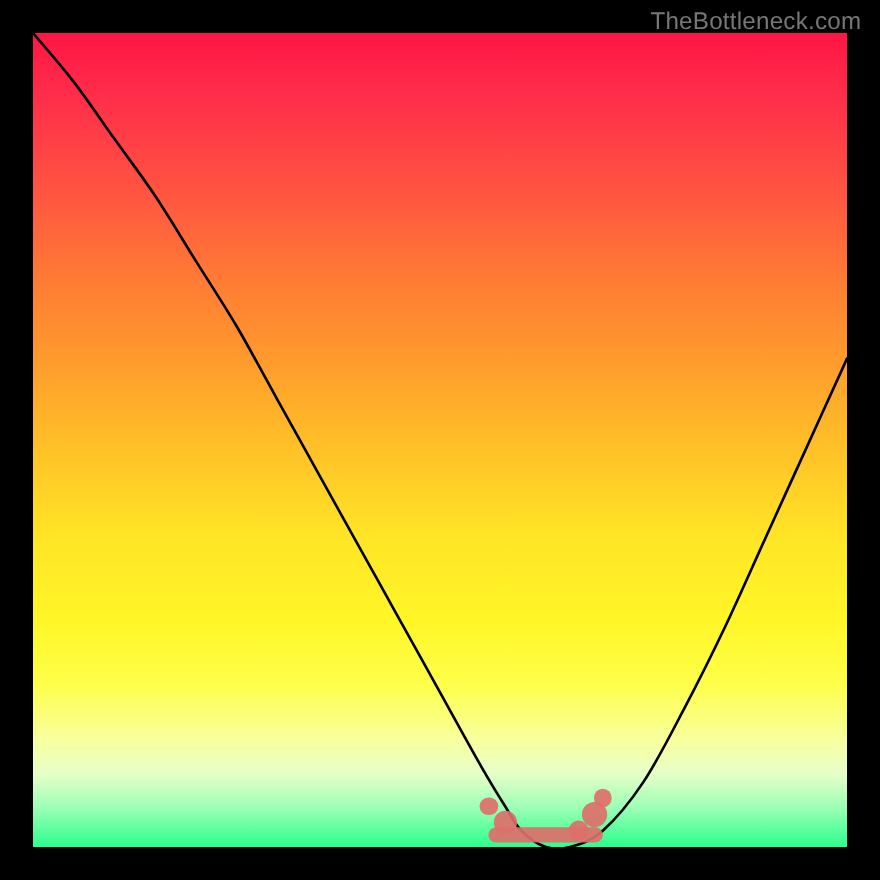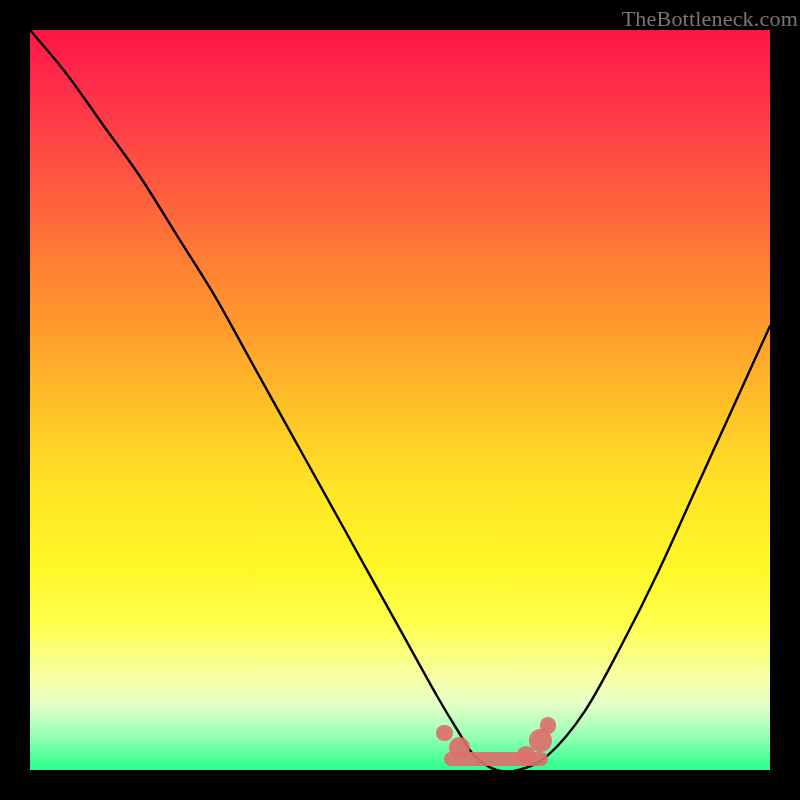--- a/index.html
+++ b/index.html
@@ -6,22 +6,22 @@
   html, body { width: 800px; height: 800px; overflow: hidden; background: #000; }
   .frame {
     position: relative;
     width: 800px;
     height: 800px;
     background: #000;
   }
   .attribution {
     position: absolute;
     top: 6px;
-    right: 2px;
-    font-family: Liberation Serif, serif;
+    right: 17px;
+    font-family: Liberation Sans, sans-serif;
     font-size: 22px;
     color: #777;
     letter-spacing: 0.2px;
   }
   .plot {
     position: absolute;
     left: 30px;
     top: 30px;
     width: 740px;
     height: 740px;

